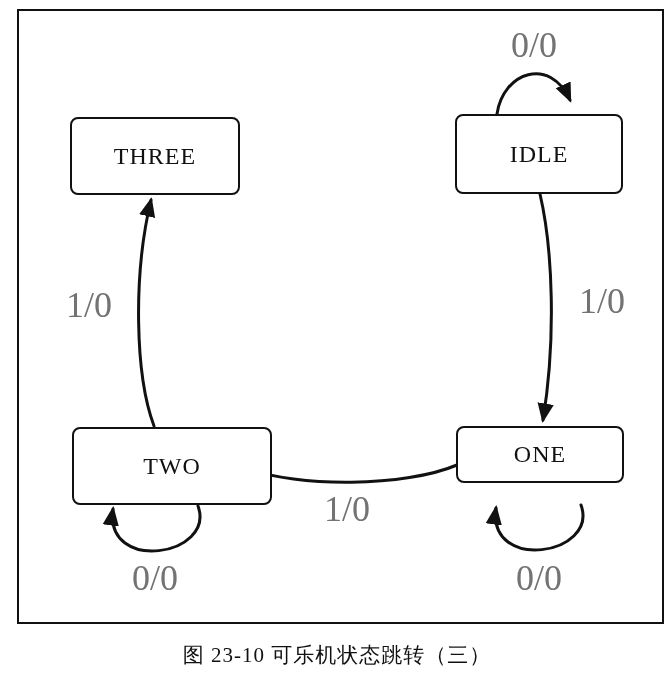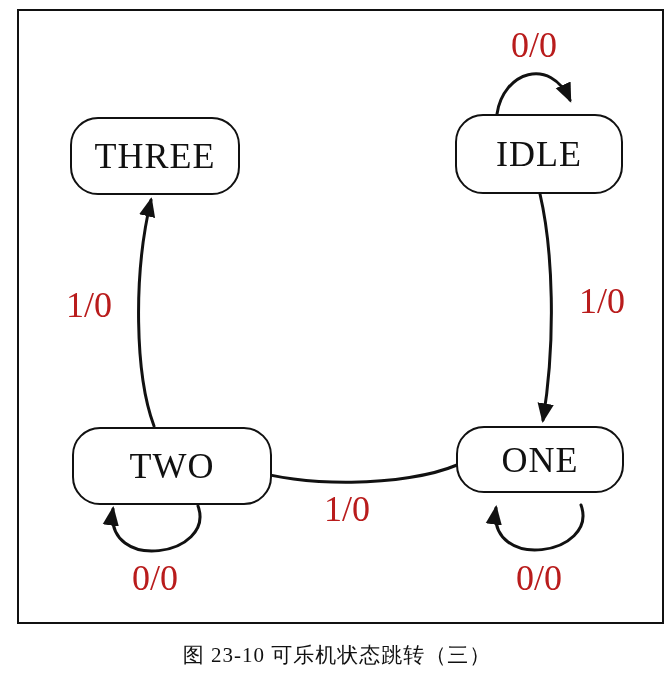--- a/index.html
+++ b/index.html
@@ -31,39 +31,39 @@
     left: 0;
     top: 0;
     width: 666px;
     height: 677px;
     pointer-events: none;
   }
   .state {
     position: absolute;
     background: #ffffff;
     border: 2.6px solid #111111;
-    border-radius: 28px;
+    border-radius: 8px;
     box-sizing: border-box;
     display: flex;
     align-items: center;
     justify-content: center;
-    font-size: 36px;
+    font-size: 24px;
     letter-spacing: 1px;
     color: #111111;
   }
   .state-three { left: 70px;  top: 117px; width: 170px; height: 78px; }
   .state-idle  { left: 455px; top: 114px; width: 168px; height: 80px; text-align: center; }
   .state-two   { left: 72px;  top: 427px; width: 200px; height: 78px; }
-  .state-one   { left: 456px; top: 426px; width: 168px; height: 67px; }
+  .state-one   { left: 456px; top: 426px; width: 168px; height: 57px; }
   .edge-label {
     position: absolute;
     transform: translate(-50%, -50%);
     font-size: 36px;
     line-height: 1;
-    color: #b91c1c;
+    color: #737373;
     white-space: nowrap;
   }
   .lbl-idle-self  { left: 534px; top: 45px; }
   .lbl-idle-one   { left: 602px; top: 301px; }
   .lbl-one-two    { left: 347px; top: 509px; }
   .lbl-two-three  { left: 89px;  top: 305px; }
   .lbl-two-self   { left: 155px; top: 578px; }
   .lbl-one-self   { left: 539px; top: 578px; }
   .caption {
     position: absolute;

